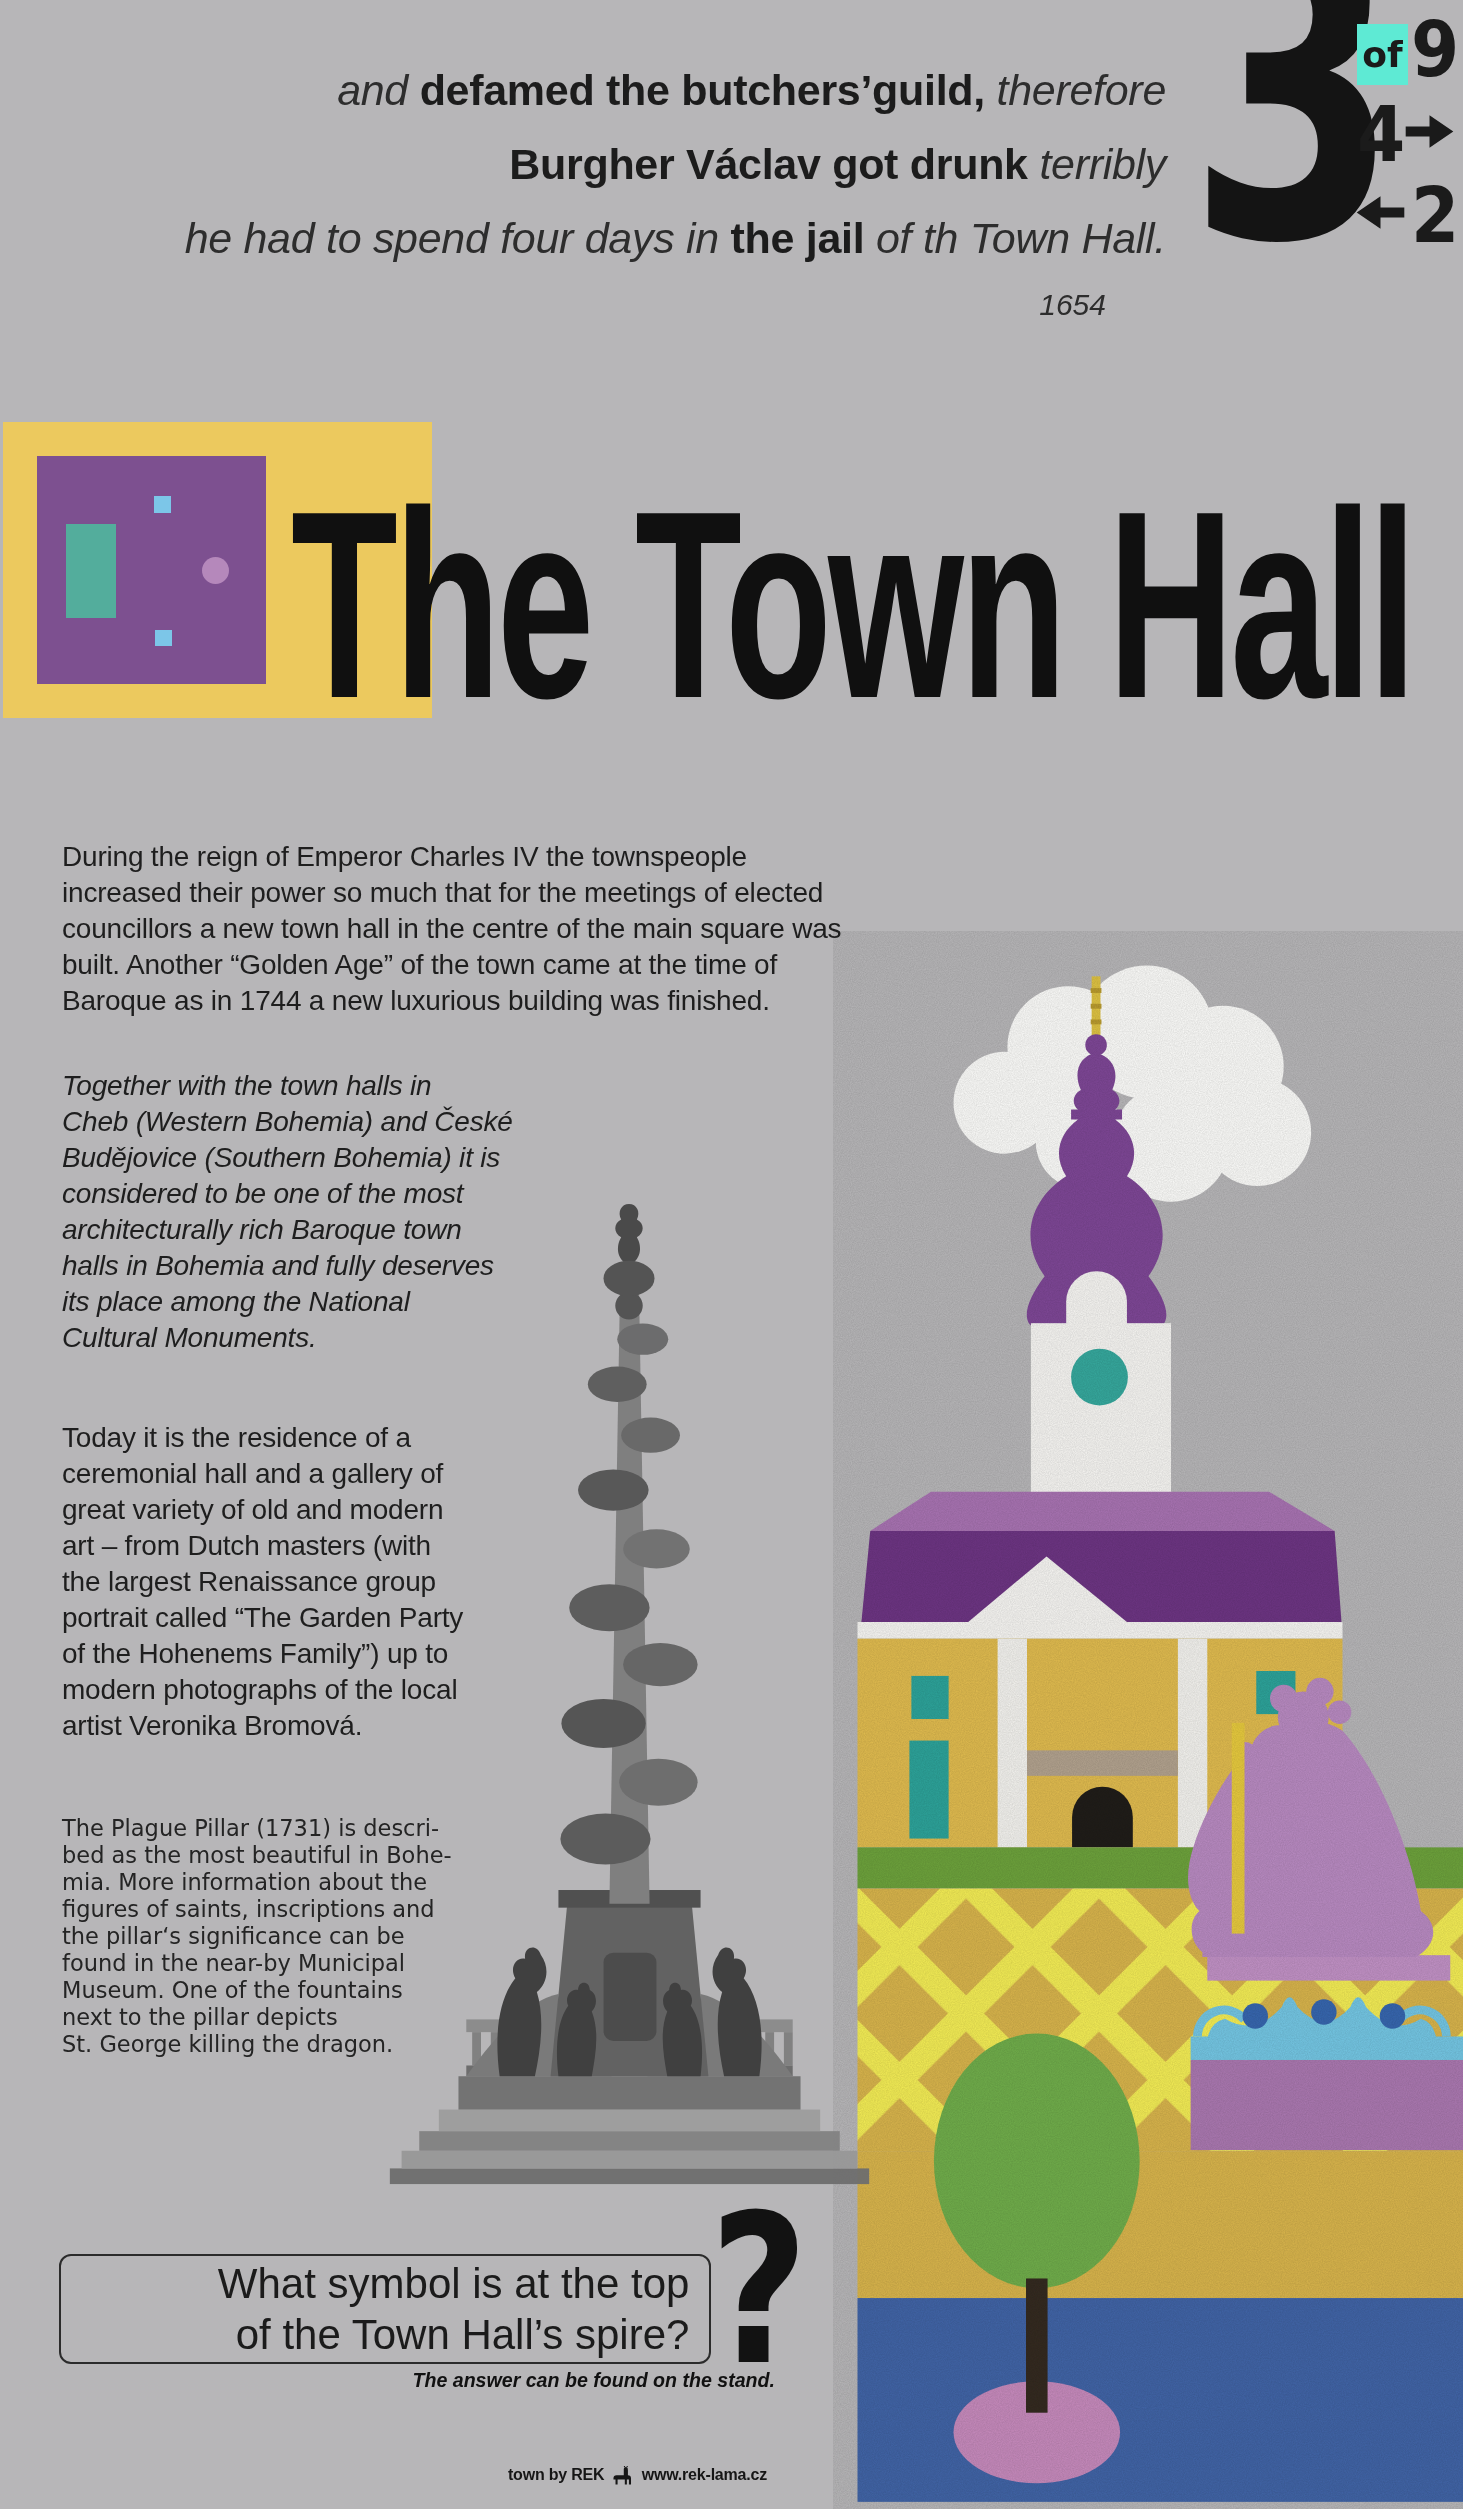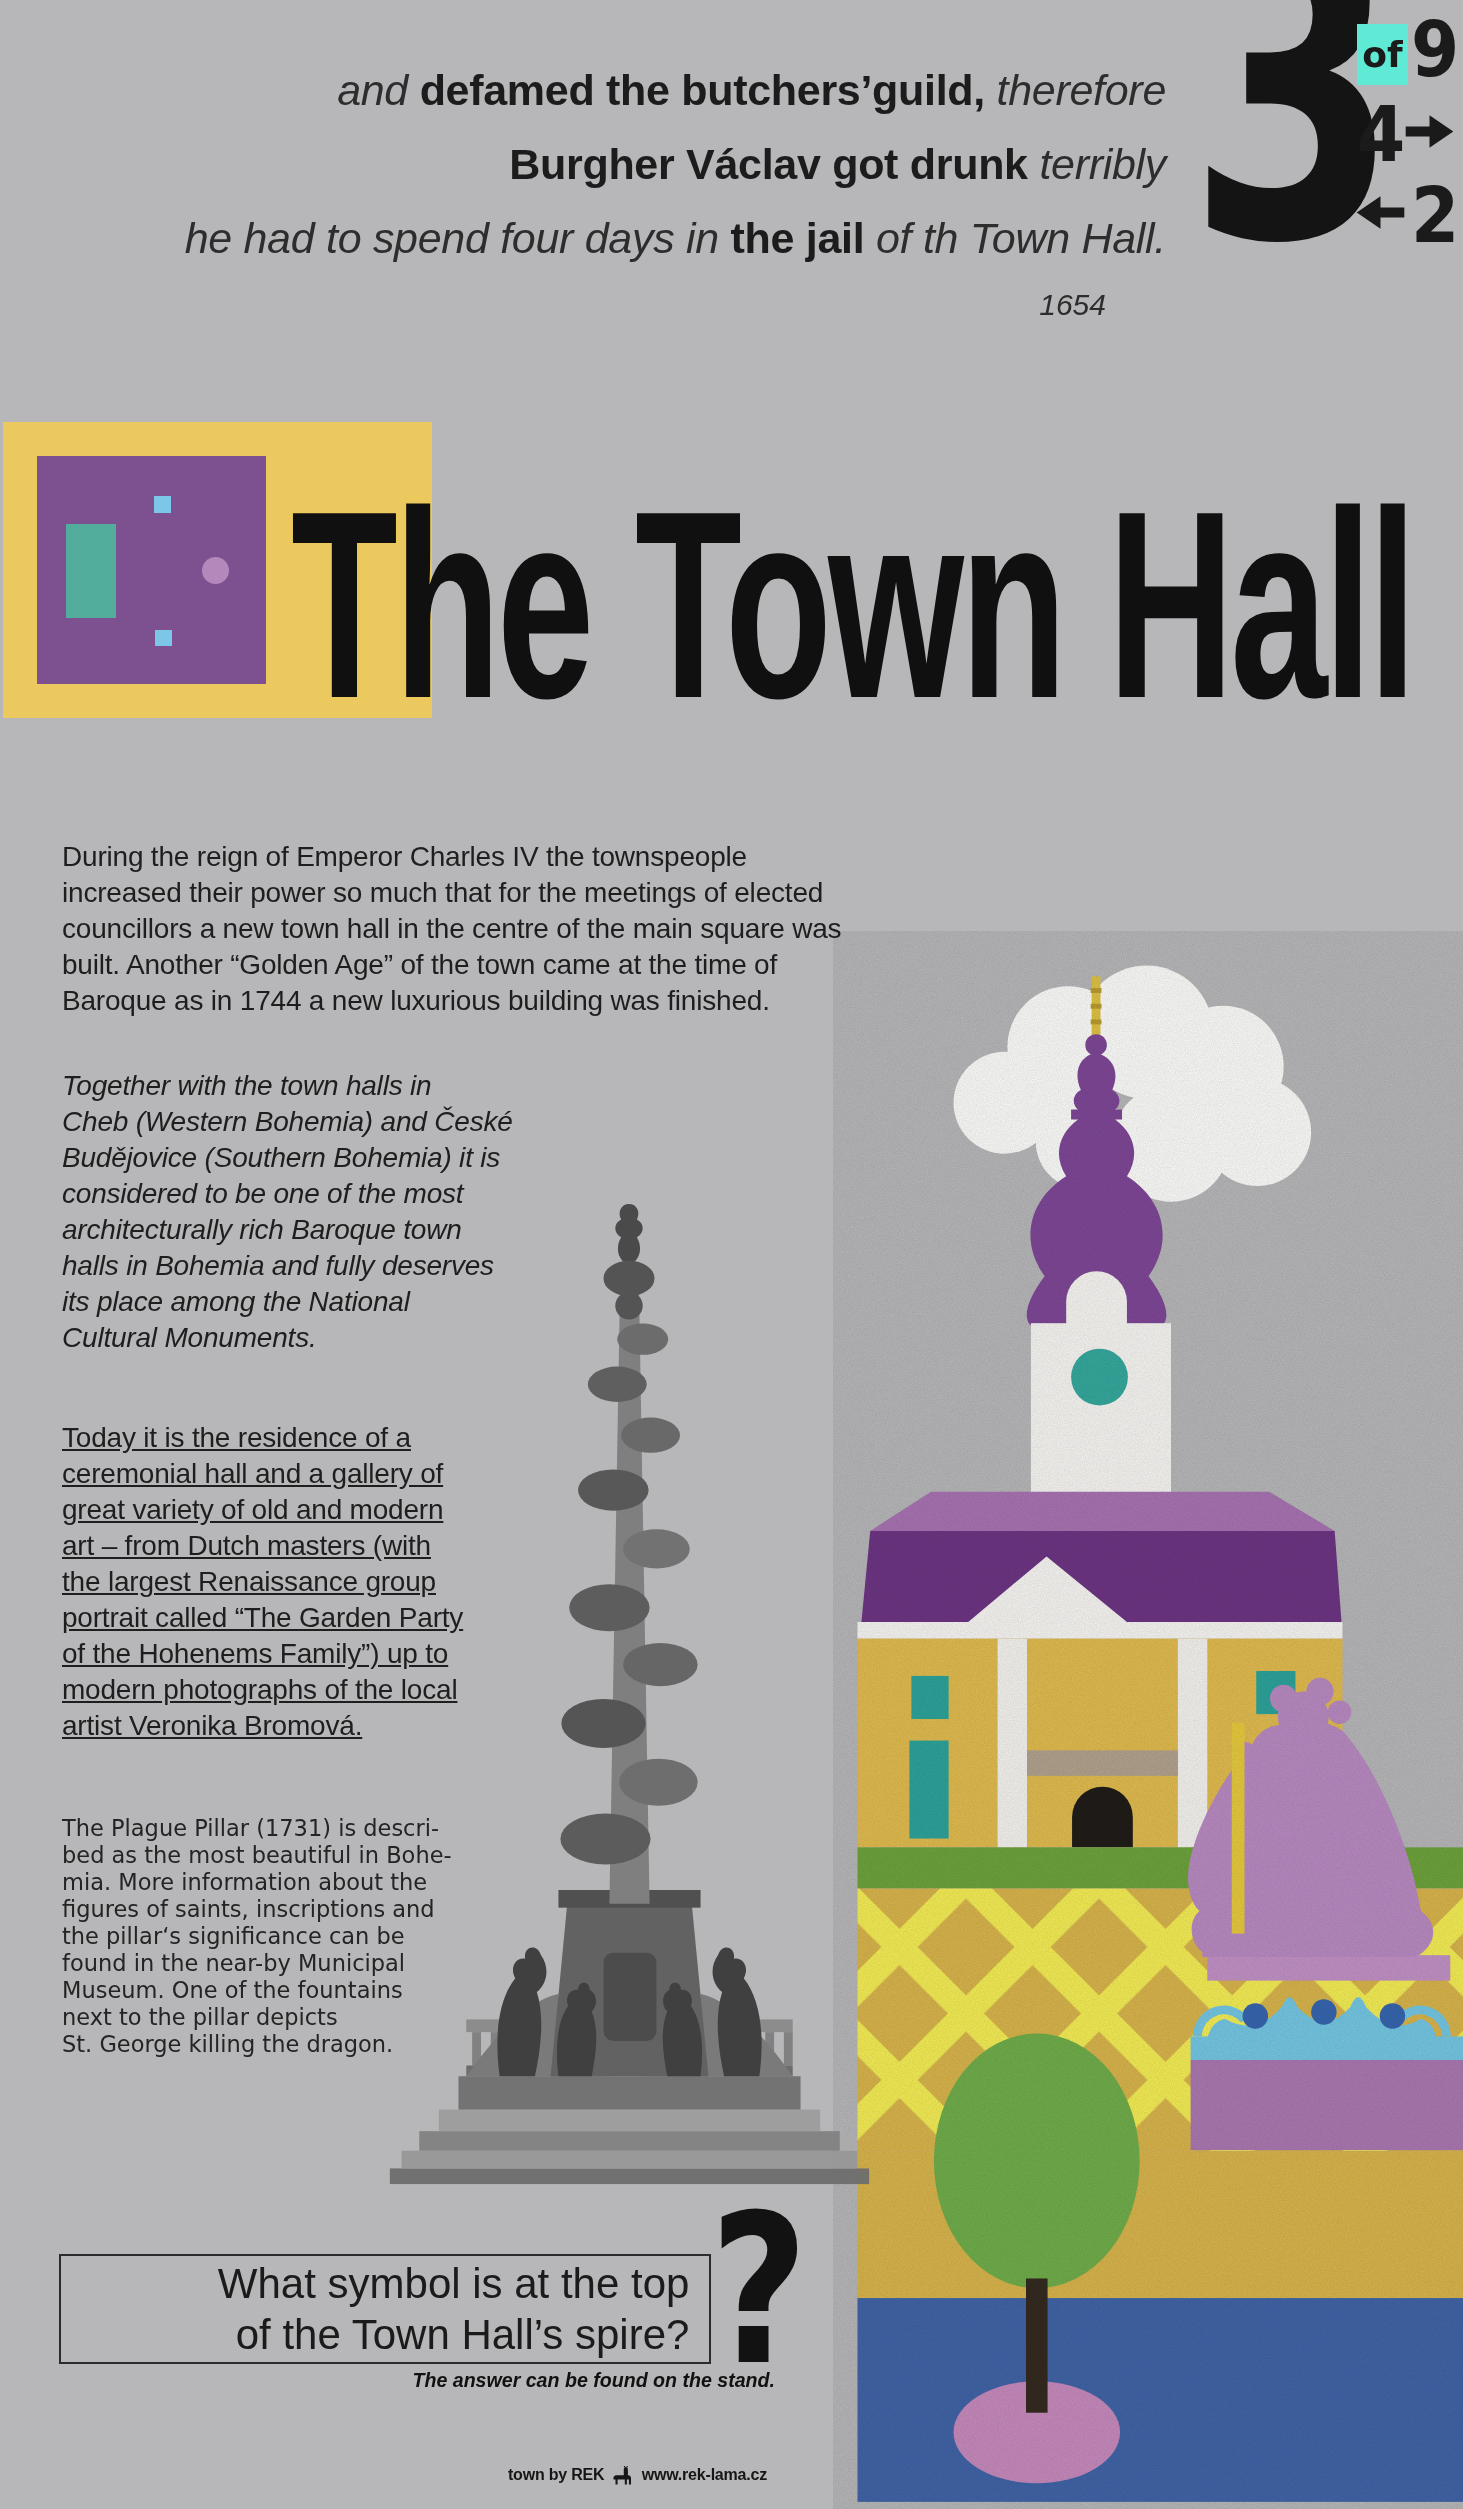--- a/index.html
+++ b/index.html
@@ -59,28 +59,28 @@
     left:291px; top:471px;
     font-size:267px; line-height:1; font-weight:800;
     letter-spacing:-5.9px; color:#101010; white-space:nowrap;
     transform:scaleX(0.655); transform-origin:left top;
   }
 
   
   .para{white-space:pre-line; color:#1e1e1e;}
   .p1{left:62px; top:839px; width:980px; font-size:28px; line-height:36px; letter-spacing:-0.2px;}
   .p2{left:62px; top:1068px; width:549px; font-size:28px; line-height:36px; font-style:italic; letter-spacing:-0.2px;}
-  .p3{left:62px; top:1420px; width:549px; font-size:28px; line-height:36px; letter-spacing:-0.2px;text-decoration:underline;}
+  .p3{left:62px; top:1420px; width:549px; font-size:28px; line-height:36px; letter-spacing:-0.2px;}
   .p4{left:62px; top:1787px; width:421px; font-family:"DejaVu Sans",sans-serif;
       font-size:22.5px; line-height:27px; color:#242424;margin-top:28px;}
 
   
   .question-box{
     left:59px; top:2254px; width:652px; height:110px;
-    border:2.9px solid #2b2b2b; border-radius:0;
+    border:2.9px solid #2b2b2b; border-radius:12px;
     box-sizing:border-box; display:flex; align-items:center; justify-content:flex-end;
   }
   .question-text{
     text-align:right; padding-right:19.6px; white-space:pre-line;
     font-size:42px; line-height:51px; color:#1b1b1b;
   }
   .question-mark{
     left:710px; top:2188px;
     font-family:"DejaVu Sans",sans-serif; font-weight:bold;
     font-size:206px; line-height:1; color:#121212;

